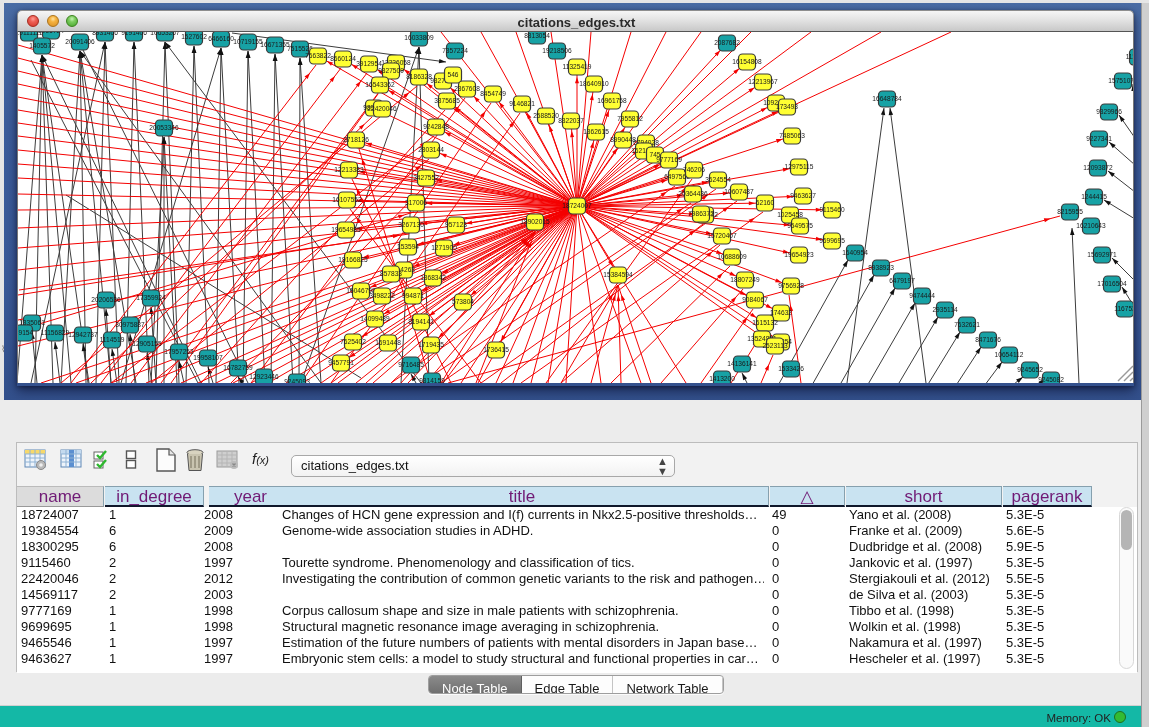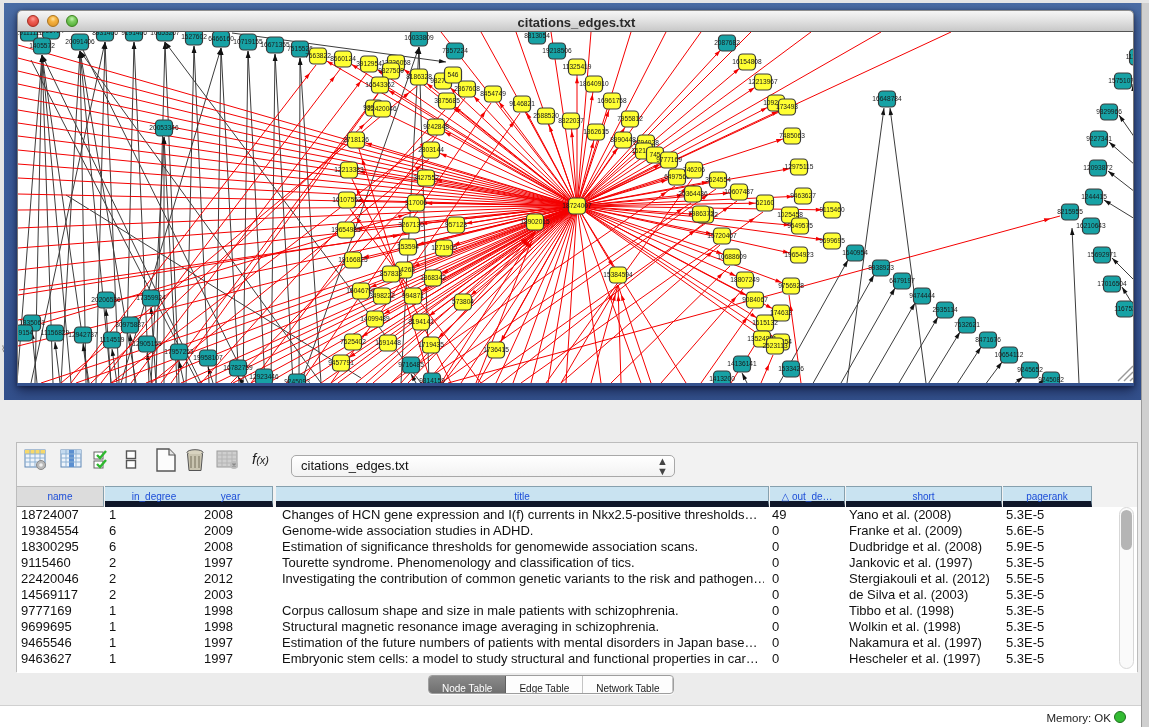--- a/index.html
+++ b/index.html
@@ -17,33 +17,33 @@
 #tpbar{position:absolute;left:0;top:5px;width:1141px;height:26px;background:linear-gradient(180deg,#e3e3e3,#d5d5d5);border-top:1px solid #f5f5f5;border-bottom:1px solid #aeaeae}
 #tpbar span{position:absolute;left:9px;top:5px;font-size:12.5px;color:#333}
 #dragdot{position:absolute;left:571px;top:-4px;width:0;height:0;border-left:4px solid transparent;border-right:4px solid transparent;border-bottom:5px solid #8a8a8a}
 #floaticon{position:absolute;left:1097px;top:7px;width:15px;height:14px}
 #closex{position:absolute;left:1125px;top:4px;font-size:15px;font-weight:bold;color:#111}
 #tpinner{position:absolute;left:16px;top:42px;width:1122px;height:230px;background:#f2f2f2;border:1px solid #bcbcbc}
 #toolbar{position:absolute;left:3px;top:5px;height:26px;width:1100px}
 .ticon{position:absolute;top:0}
 #combo{position:absolute;left:271px;top:7px;width:384px;height:22px;background:linear-gradient(180deg,#ffffff,#f2f2f2);border:1px solid #a8a8a8;border-radius:5px;font-size:13px;color:#111;line-height:20px;padding-left:9px}
 #combo .ud{position:absolute;right:6px;top:0px;font-size:11px;color:#444;line-height:10px}
-#thead{position:absolute;left:0px;top:43px;width:1120px;height:21px;font-size:10px;color:#1d4ed8}
-.th{position:absolute;top:0;height:21px;background:#c9e3f1;border-right:1px solid #86a0ae;border-top:1px solid #86a0ae;border-bottom:6px solid #0f172a;text-align:center;line-height:20px}
+#thead{position:absolute;left:0px;top:43px;width:1120px;height:21px;font-size:17px;color:#701a75}
+.th{position:absolute;top:0;height:21px;background:#c9e3f1;border-right:1px solid #86a0ae;border-top:1px solid #86a0ae;border-bottom:2px solid #0f172a;text-align:center;line-height:20px}
 #tbody{position:absolute;left:0px;top:64px;width:1120px;height:166px;background:#fff;font-size:13px;color:#111;overflow:hidden}
 .tr{position:relative;height:16px;line-height:16px;white-space:nowrap}
 .tr div{position:absolute;top:0;overflow:hidden}
 .c0{left:4px;width:83px} .c1{left:92px;width:95px} .c2{left:187px;width:66px}
 .c3{left:265px;width:482px} .c4{left:755px;width:72px} .c5{left:832px;width:152px} .c6{left:989px;width:90px}
 #vscroll{position:absolute;right:3px;top:64px;width:15px;height:162px;background:#fafafa;border:1px solid #d7d7d7;border-radius:8px}
 #vthumb{position:absolute;left:1px;top:2px;width:11px;height:40px;background:#b5b5b5;border-radius:6px}
 #tabs{position:absolute;left:428px;top:275px;height:19px;display:flex;border:1px solid #9e9e9e;border-radius:4px;overflow:hidden;background:#fdfdfd;box-shadow:0 1px 0 rgba(255,255,255,.8)}
-.tab{font-size:10px;line-height:18px;padding:4px 13px;color:#1a1a1a;border-right:1px solid #c4c4c4}
+.tab{font-size:13px;line-height:18px;padding:4px 13px;color:#1a1a1a;border-right:1px solid #c4c4c4}
 .tab.sel{background:linear-gradient(180deg,#8b8b8b,#6f6f6f);color:#fff;border-right:1px solid #5f5f5f}
-#statusbar{position:absolute;left:0;top:305px;width:1141px;height:22px;background:#ffffff;border-top:1px solid #d0d0d0}
+#statusbar{position:absolute;left:0;top:305px;width:1141px;height:22px;background:#14b8a6;border-top:1px solid #d0d0d0}
 #mem{position:absolute;right:30px;top:6px;font-size:11.5px;color:#222}
 #memdot{position:absolute;right:15px;top:5px;width:12px;height:12px;border-radius:50%;background:#33bb33;border:1.5px solid #1e6f1e}
 </style></head><body>
 <div id="app">
 <div id="bluezone"></div>
 <div id="win">
   <div id="titlebar">
         <div class="tl" id="tl1"></div>
         <div class="tl" id="tl2"></div>
         <div class="tl" id="tl3"></div>
@@ -835,21 +835,21 @@
             <path d="M1 7h20M1 11h20M1 15h20M6 3v16M11 3v16M16 3v16" stroke="#b5b5b5"></path>
             <circle cx="18" cy="17" r="4" fill="#bbb"></circle>
             <path d="M16.5 15.5l3 3M19.5 15.5l-3 3" stroke="#888" stroke-width="1.4"></path>
           </svg>
       <div class="ticon" style="left:232px;top:2px;font-size:15px;font-style:italic;font-weight:normal;color:#222">f<span style="font-size:11px">(x)</span></div>
       <div id="combo">citations_edges.txt<span class="ud">▲<br>▼</span></div>
     </div>
     <div id="thead">
       <div class="th" style="left:0;width:87px;background:#dcdcdc;border-top:1px solid #bbb;border-bottom:1px solid #999">name</div>
       <div class="th" style="left:88px;width:99px">in_degree</div>
-      <div class="th" style="left:172px;width:84px">year</div>
+      <div class="th" style="left:192px;width:84px">year</div>
       <div class="th" style="left:259px;width:493px">title</div>
       <div class="th" style="left:753px;width:75px">△ out_de…</div>
       <div class="th" style="left:829px;width:156px">short</div>
       <div class="th" style="left:986px;width:89px">pagerank</div>
     </div>
     <div id="tbody">
           <div class="tr">
             <div class="c0">18724007</div>
             <div class="c1">1</div>
             <div class="c2">2008</div>
@@ -864,21 +864,20 @@
             <div class="c2">2009</div>
             <div class="c3">Genome-wide association studies in ADHD.</div>
             <div class="c4">0</div>
             <div class="c5">Franke et al. (2009)</div>
             <div class="c6">5.6E-5</div>
           </div>
           <div class="tr">
             <div class="c0">18300295</div>
             <div class="c1">6</div>
             <div class="c2">2008</div>
-            <div class="c3">Estimation of significance thresholds for genomewide association scans.</div>
             <div class="c4">0</div>
             <div class="c5">Dudbridge et al. (2008)</div>
             <div class="c6">5.9E-5</div>
           </div>
           <div class="tr">
             <div class="c0">9115460</div>
             <div class="c1">2</div>
             <div class="c2">1997</div>
             <div class="c3">Tourette syndrome. Phenomenology and classification of tics.</div>
             <div class="c4">0</div>

